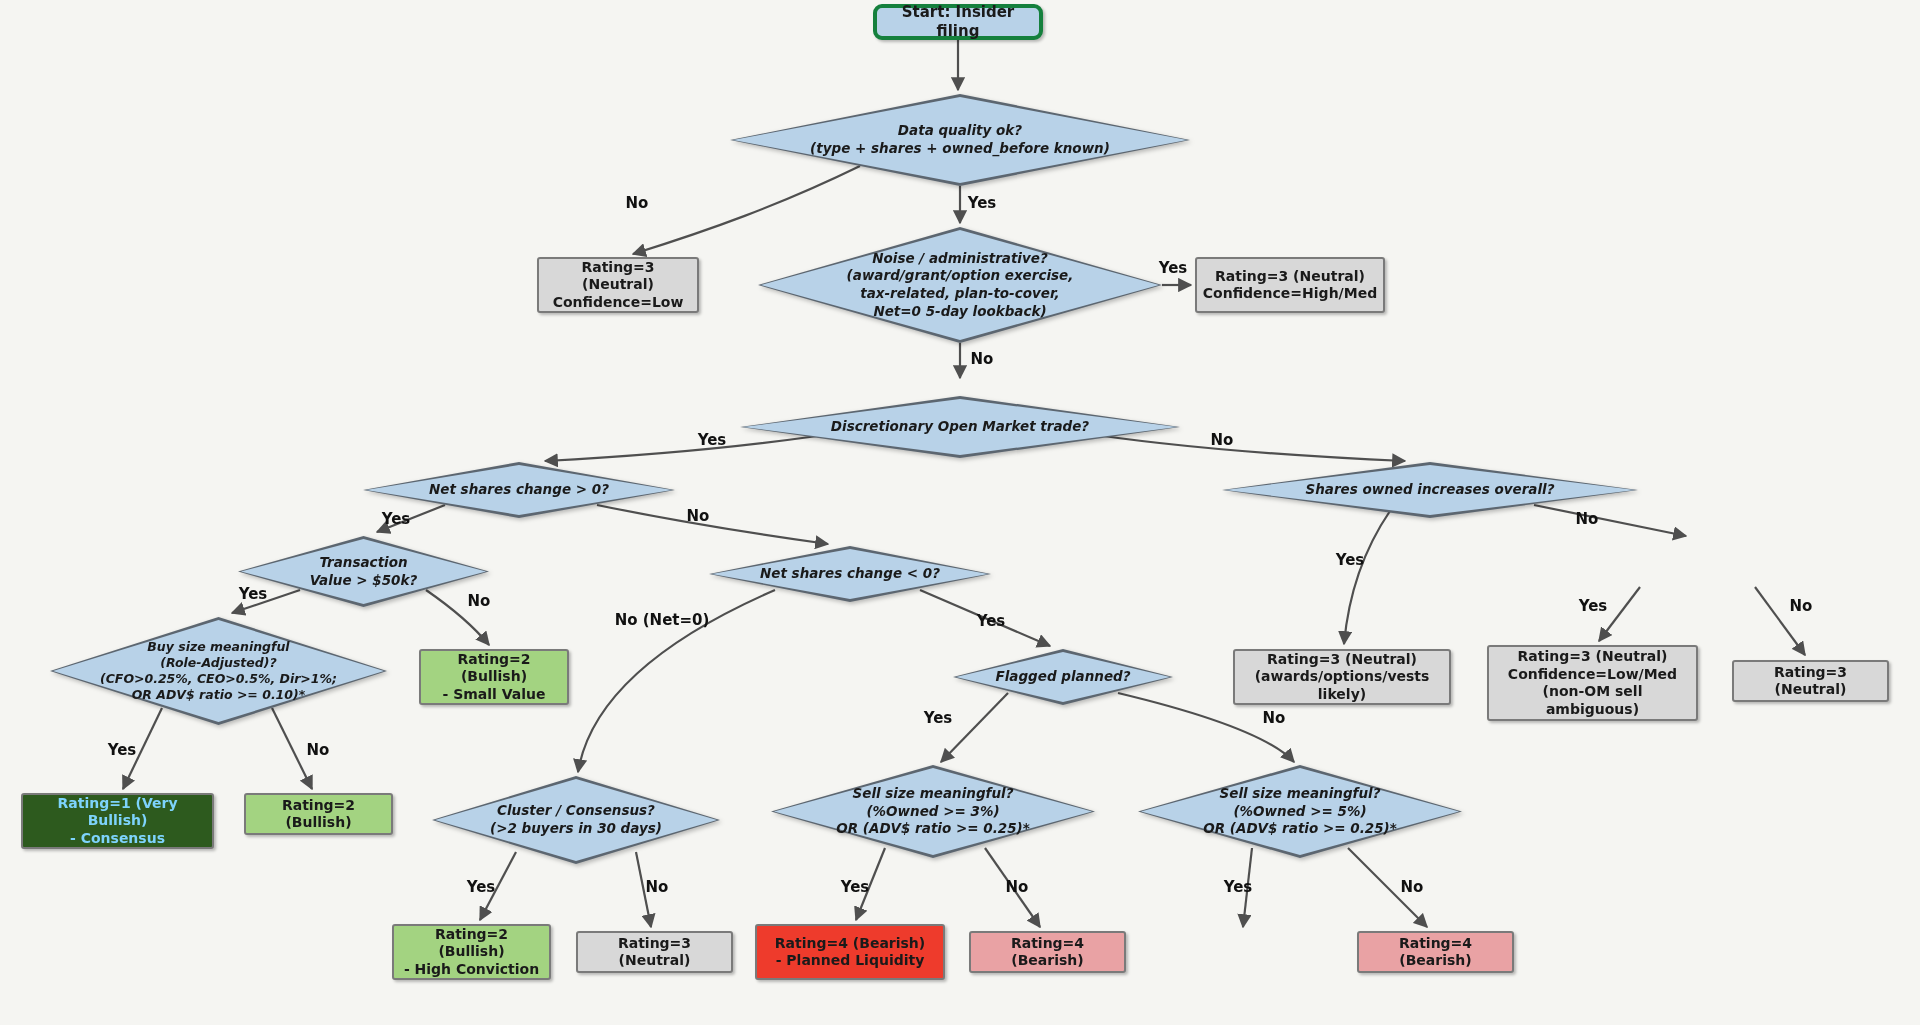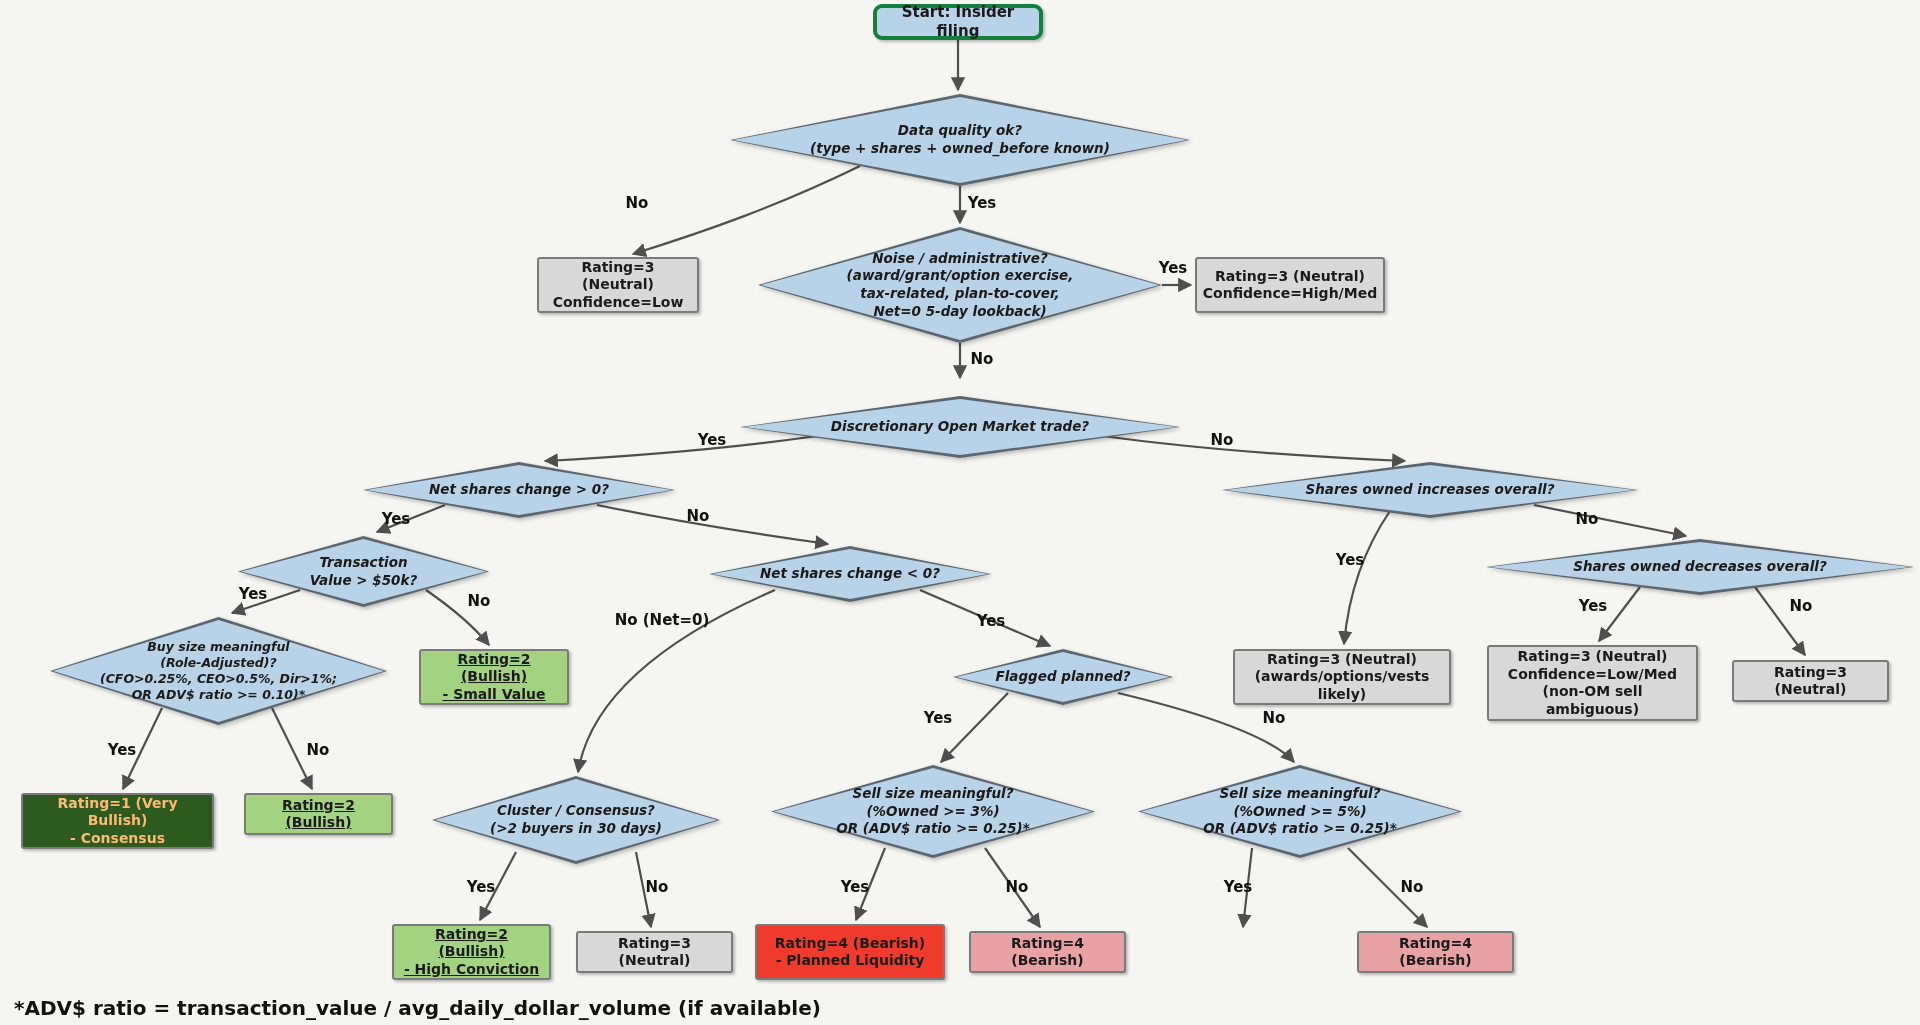--- a/index.html
+++ b/index.html
@@ -18,22 +18,22 @@
     position: absolute; z-index: 2;
     display: flex; align-items: center; justify-content: center;
     text-align: center; white-space: pre-line;
     font-weight: bold; font-size: 14px; line-height: 1.25; color: #1a1a1a;
     border: 2px solid #7a7a7a; border-radius: 3px;
     padding: 3px 6px;
     box-shadow: 2px 2px 3px rgba(0,0,0,0.25);
   }
   .start { background: #b8d2e8; border: 4px solid #15803d; border-radius: 9px; font-size: 15px; }
   .gray  { background: #d8d8d8; }
-  .green { background: #a3d381; text-decoration: underline; }
-  .dgreen{ background: #2d5a1e; color: #fdba74; align-items: center; }
+  .green { background: #a3d381; }
+  .dgreen{ background: #2d5a1e; color: #7dd3fc; align-items: center; }
   .red   { background: #ee3b2c; }
   .pink  { background: #e9a2a4; }
   .dred  { background: #7a1214; color: #ffffff; }
 
   .diamond { position: absolute; z-index: 2; filter: drop-shadow(2px 2px 2px rgba(0,0,0,0.25)); }
   .d-border { position: absolute; inset: 0; background: #5c6670;
               clip-path: polygon(50% 0, 100% 50%, 50% 100%, 0 50%); }
   .d-fill   { position: absolute; inset: 3px; background: #b8d2e8;
               clip-path: polygon(50% 0, 100% 50%, 50% 100%, 0 50%); }
   .d-label  { position: absolute; inset: 0;
@@ -134,25 +134,20 @@
     <div class="d-label">Transaction
 Value &gt; $50k?</div>
   </div>
 
   <div class="diamond" style="left:709px; top:546px; width:282px; height:56px;">
     <div class="d-border"></div>
     <div class="d-fill"></div>
     <div class="d-label">Net shares change &lt; 0?</div>
   </div>
 
-  <div class="diamond" style="left:1486px; top:539px; width:428px; height:56px;">
-    <div class="d-border"></div>
-    <div class="d-fill"></div>
-    <div class="d-label">Shares owned decreases overall?</div>
-  </div>
 
   <div class="diamond small" style="left:50px; top:617px; width:337px; height:108px;">
     <div class="d-border"></div>
     <div class="d-fill"></div>
     <div class="d-label">Buy size meaningful
 (Role-Adjusted)?
 (CFO&gt;0.25%, CEO&gt;0.5%, Dir&gt;1%;
 OR ADV$ ratio &gt;= 0.10)*</div>
   </div>
 
@@ -267,15 +262,14 @@
   <div class="elabel" style="left:1274px; top:718px;">No</div>
   <div class="elabel" style="left:855px; top:887px;">Yes</div>
   <div class="elabel" style="left:1017px; top:887px;">No</div>
   <div class="elabel" style="left:1238px; top:887px;">Yes</div>
   <div class="elabel" style="left:1412px; top:887px;">No</div>
   <div class="elabel" style="left:1350px; top:560px;">Yes</div>
   <div class="elabel" style="left:1587px; top:519px;">No</div>
   <div class="elabel" style="left:1593px; top:606px;">Yes</div>
   <div class="elabel" style="left:1801px; top:606px;">No</div>
 
-  <div class="footnote">*ADV$ ratio = transaction_value / avg_daily_dollar_volume (if available)</div>
 
 </div>
 
 </body></html>

